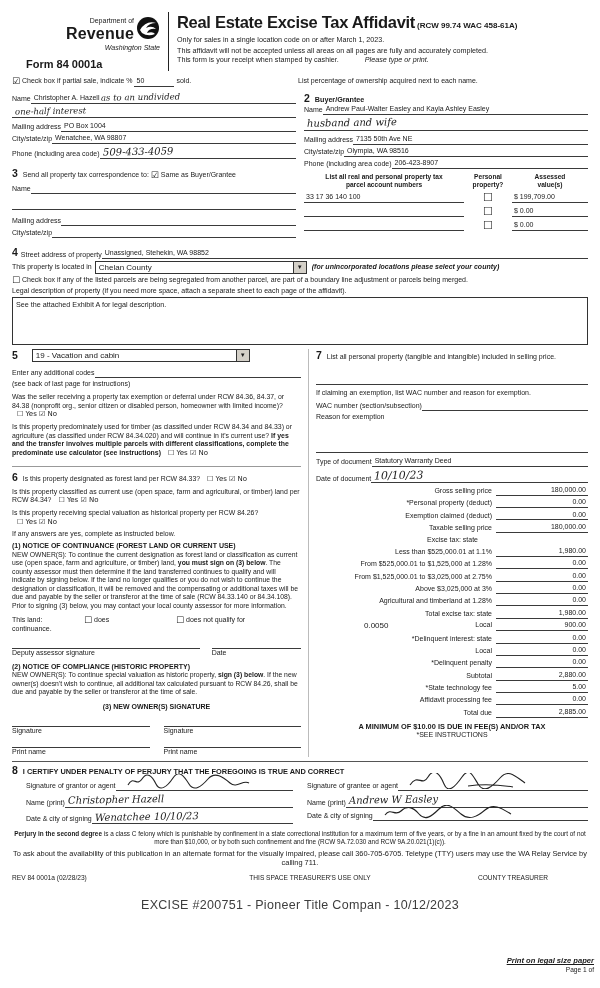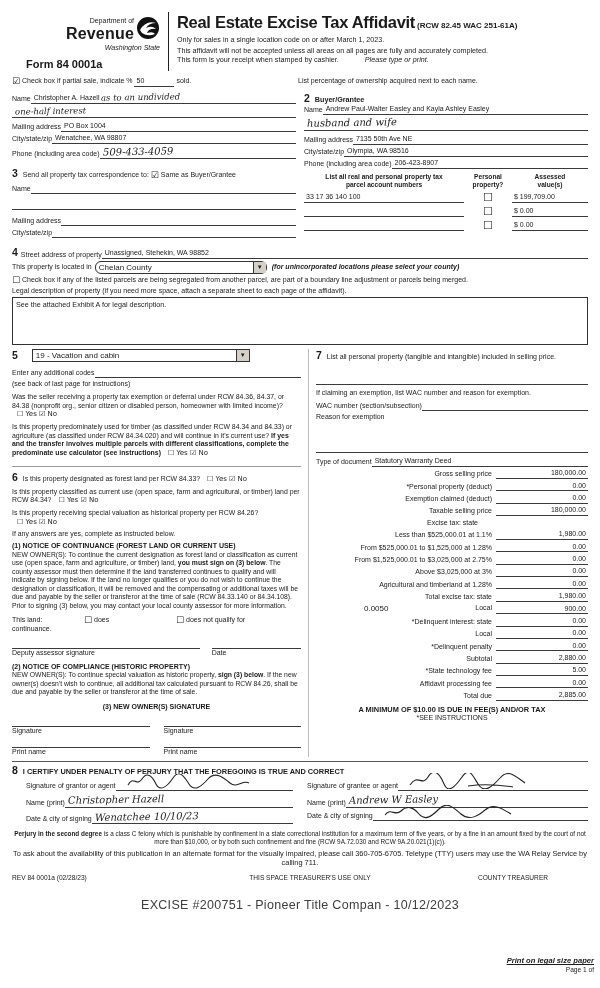--- a/index.html
+++ b/index.html
@@ -119,21 +119,21 @@
           </svg>
         </span>
       </div>
       <div class="wast">Washington State</div>
       <div class="formno">Form 84 0001a</div>
     </div>
     <div class="hdr-div"></div>
     <div class="hdr-right">
       <div>
         <span class="title">Real Estate Excise Tax Affidavit</span>
-        <span class="titleref">(RCW 82.45 WAC 251-61A)</span>
+        <span class="titleref">(RCW 99.74 WAC 458-61A)</span>
       </div>
       <div class="hdr-sub">Only for sales in a single location code on or after March 1, 2023.</div>
       <div class="hdr-sub">
         <span>This affidavit will not be accepted unless all areas on all pages are fully and accurately completed.</span><br>
         <span>This form is your receipt when stamped by cashier.</span>
         <span class="it">Please type or print.</span>
       </div>
     </div>
   </div>
 
@@ -272,21 +272,21 @@
   <div style="margin-top:6px;">
     <div class="row">
       <span class="secnum">4</span>
       <span class="lbl">Street address of property</span>
       <span class="fill">
         <span>Unassigned, Stehekin, WA 98852</span>
       </span>
     </div>
     <div style="display:flex; align-items:center; margin:2px 0;">
       <span class="lbl" style="margin-right:3px;">This property is located in</span>
-      <span class="select" style="width:172px;border-radius:6px;">
+      <span class="select" style="width:212px;">
         <span class="sel-val">Chelan County</span>
         <span class="dd-btn">▼</span>
       </span>
       <span class="it bold" style="margin-left:5px;">(for unincorporated locations please select your county)</span>
     </div>
     <div>
       <span class="cb">☐</span>
       <span>Check box if any of the listed parcels are being segregated from another parcel, are part of a boundary line adjustment or parcels being merged.</span>
     </div>
     <div style="margin-top:2px;">Legal description of property (if you need more space, attach a separate sheet to each page of the affidavit).</div>
@@ -400,20 +400,26 @@
         <span class="fill"></span>
       </div>
       <div>Reason for exemption</div>
       <div class="sp" style="height:26px;"></div>
       <div class="hr"></div>
 
       <div class="row" style="margin-top:4px;">
         <span class="lbl">Type of document</span>
         <span class="fill">
           <span>Statutory Warranty Deed</span>
+        </span>
+      </div>
+      <div class="row">
+        <span class="lbl">Date of document</span>
+        <span class="fill">
+          <span class="hw" style="font-size:11px;">10/10/23</span>
         </span>
       </div>
 
       <div class="trow">
           <span class="tlabel">Gross selling price</span>
           <span class="tline">180,000.00</span>
         </div>
       <div class="trow">
           <span class="tlabel">*Personal property (deduct)</span>
           <span class="tline">0.00</span>

